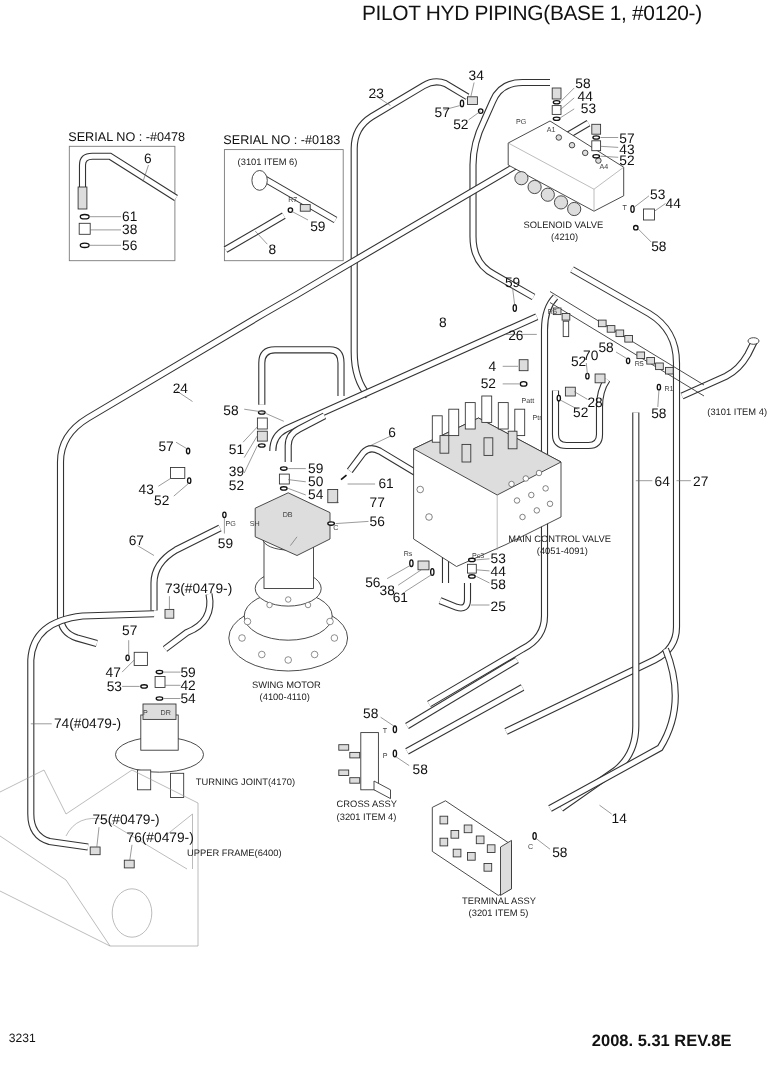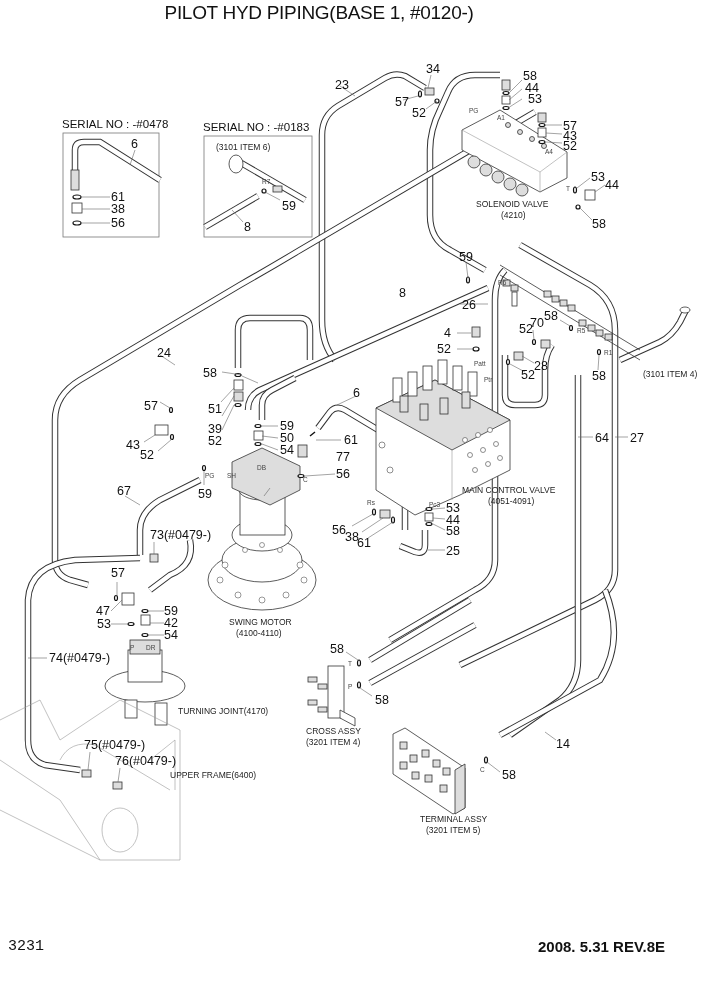--- a/index.html
+++ b/index.html
@@ -1,18 +1,18 @@
 <!DOCTYPE html>
 <html><head>
 <meta charset="utf-8">
 <style>
   html, body { margin:0; padding:0; background:#ffffff; }
   body { width:702px; height:992px; position:relative; overflow:hidden; font-family:"Liberation Sans", sans-serif; color:#111; }
-  #title { position:absolute; top:2px; left:0; width:638px; text-align:center; font-size:19px; letter-spacing:-0.3px; }
-  #page-num { position:absolute; left:8px; top:938px; font-size:15px;font-family:Liberation Mono, monospace; }
+  #title { position:absolute; top:2px; left:0; width:638px; text-align:right; font-size:19px; letter-spacing:-0.3px; }
+  #page-num { position:absolute; left:8px; top:938px; font-size:11px; }
   #rev { position:absolute; left:538px; top:938px; font-size:15px;font-weight:bold; }
   svg#diagram { position:absolute; left:0; top:0; }
   .callout { font-family:"Liberation Sans", sans-serif; font-size:12.5px; fill:#111; }
   .caption { font-family:"Liberation Sans", sans-serif; font-size:8.5px; fill:#222; }
   .port { font-family:"Liberation Sans", sans-serif; font-size:6.5px; fill:#444; }
   .serial { font-family:"Liberation Sans", sans-serif; font-size:11.5px; fill:#111; }
   .hose-w { fill:none; stroke:#fff; stroke-width:4.5; }
   .hose-o { fill:none; stroke:#333; stroke-width:6.5; }
   .lead { stroke:#666; stroke-width:0.6; fill:none; }
   .part { fill:#fff; stroke:#333; stroke-width:0.8; }

